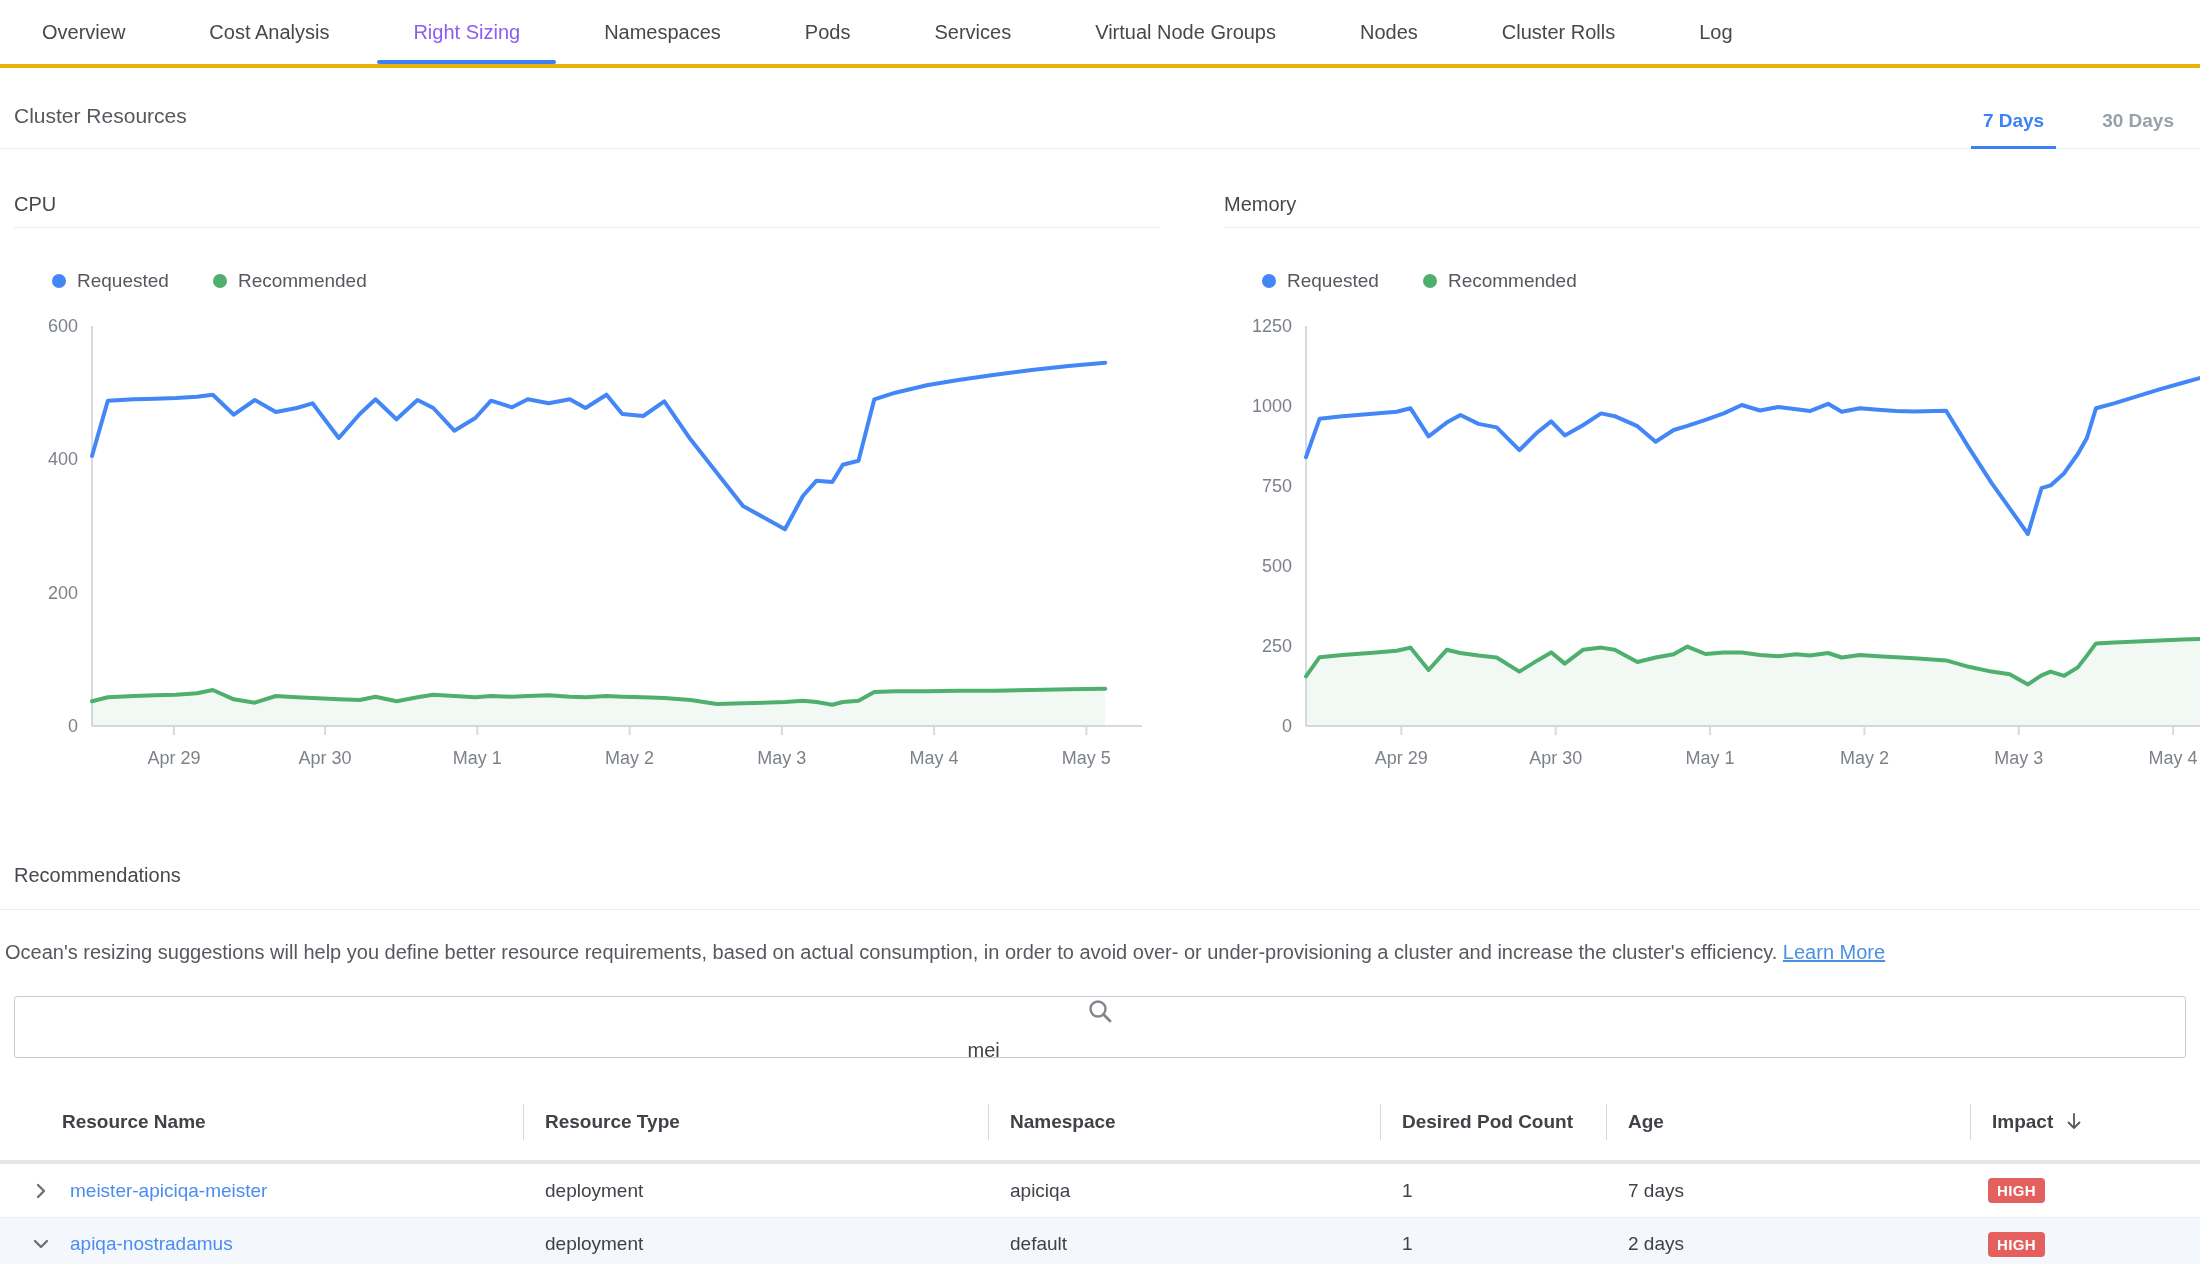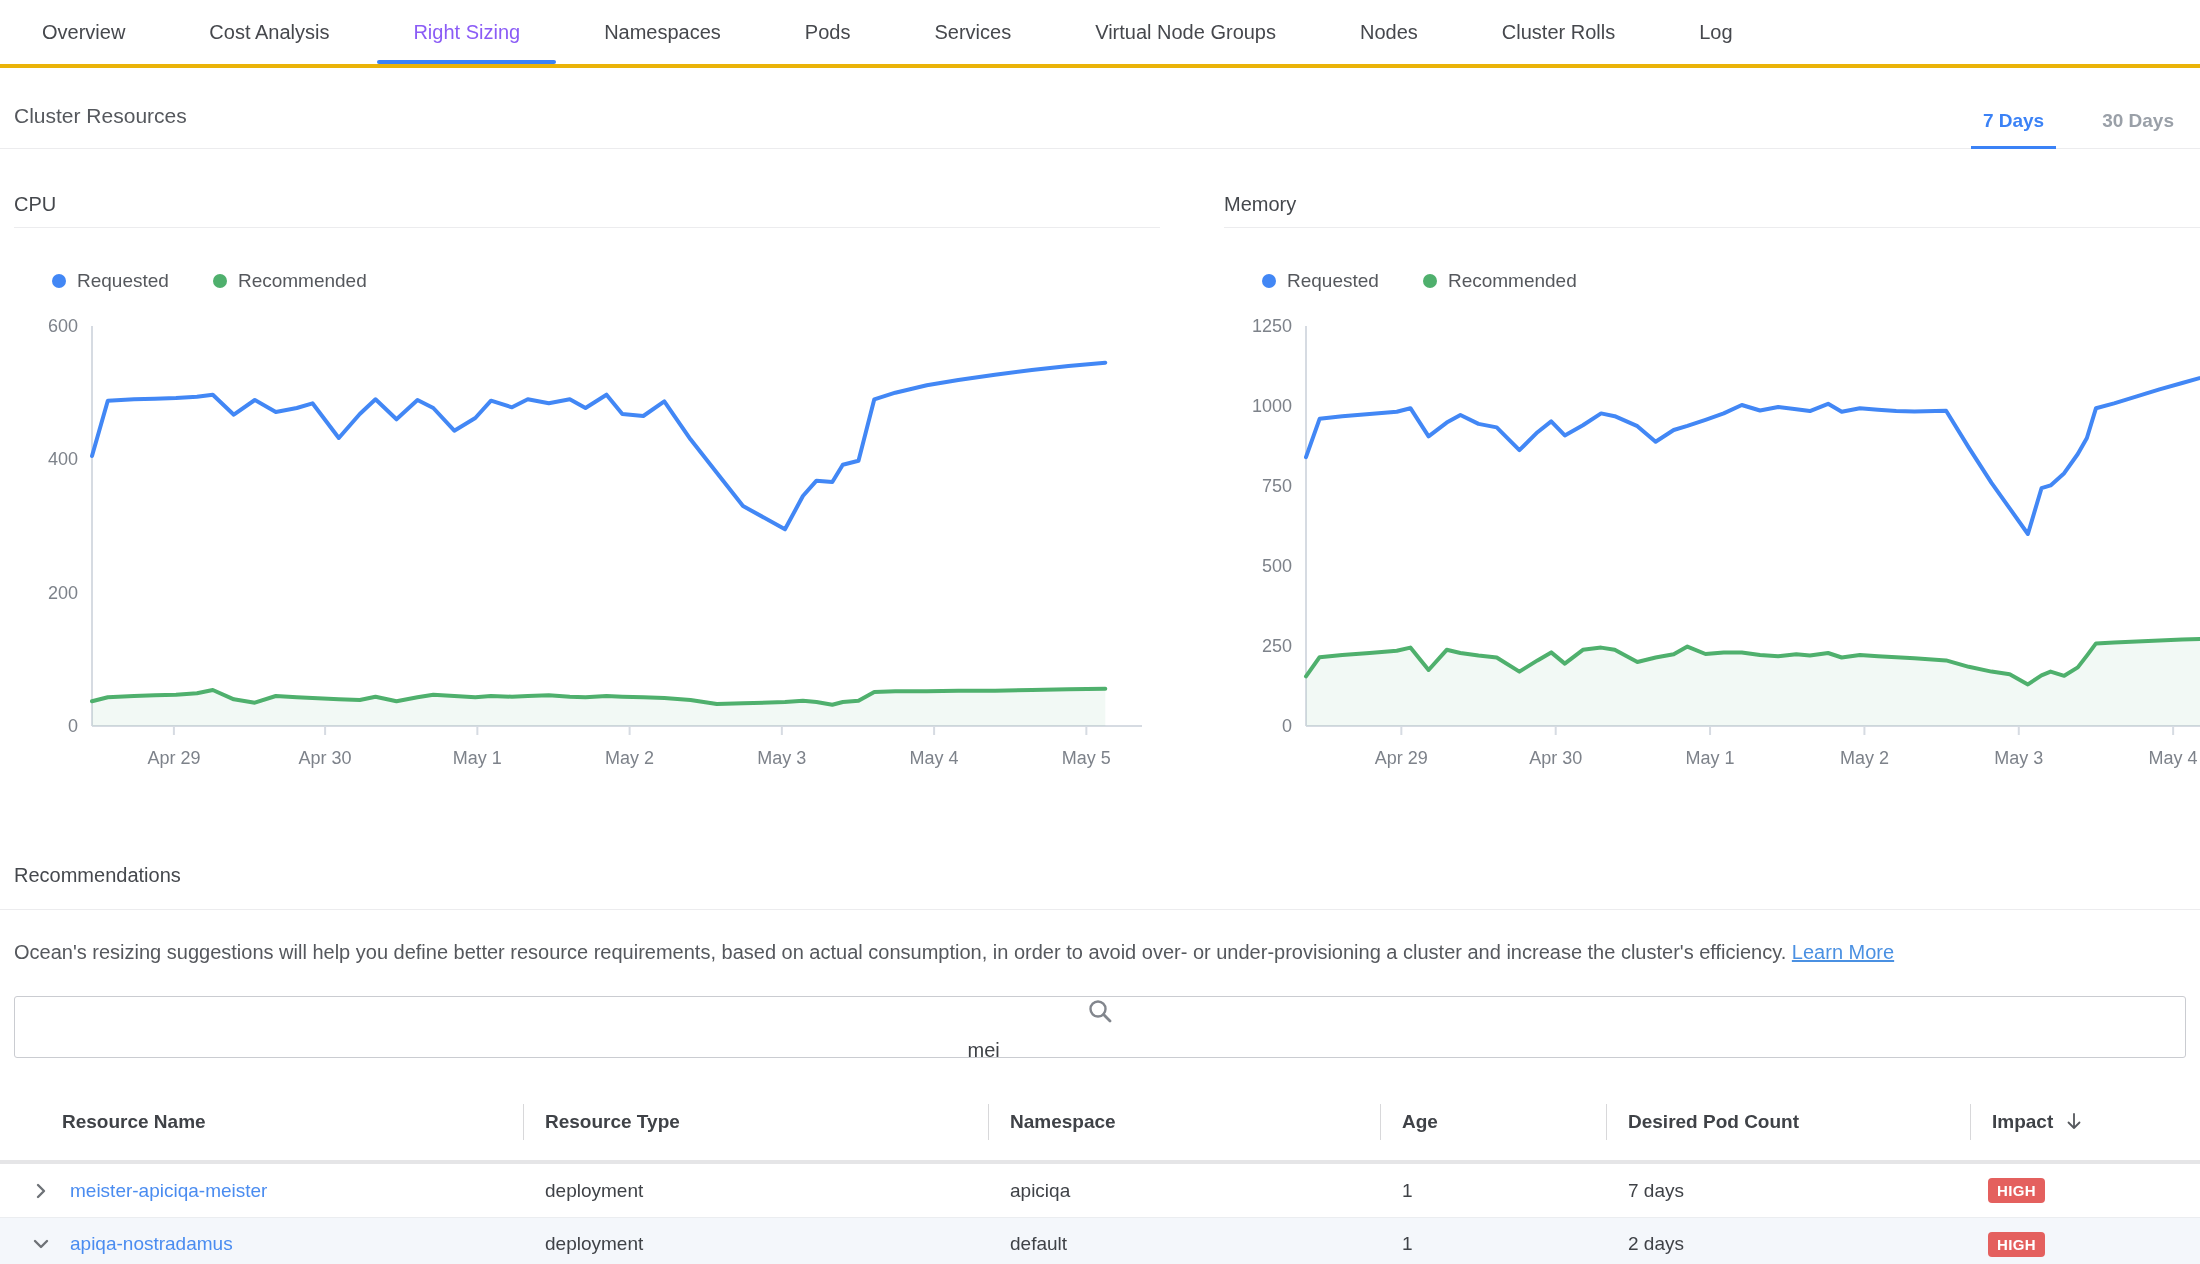--- a/index.html
+++ b/index.html
@@ -29,21 +29,21 @@
   .chart-col-right { flex: 1; }
   .chart-title { font-size: 20px; color:#45484d; padding-bottom: 11px; border-bottom: 1px solid #ececee; }
   .legend { display:flex; gap: 44px; align-items:center; margin: 42px 0 0 38px; }
   .legend-item { display:flex; align-items:center; gap: 11px; font-size: 19px; color:#55585d; cursor:pointer; }
   .legend-dot { width: 14px; height: 14px; border-radius: 50%; }
   .chart-svg { display:block; margin-top: 14px; }
   .chart-svg text { font-family: "Liberation Sans", sans-serif; fill:#7d828a; font-size: 18px; }
   
   .reco-header { margin-top: 86px; padding: 0 14px 22px; border-bottom: 1px solid #ececee; }
   .reco-title { font-size: 20px; color:#45484d; font-weight: 500; }
-  .reco-desc { margin: 28px 14px 0; font-size: 20px; color:#55585d; line-height: 1.4; }
+  .reco-desc { margin: 28px 5px 0; font-size: 20px; color:#55585d; line-height: 1.4; }
   .learn-more { color:#4a90e2; text-decoration: underline; cursor:pointer; }
   
   .search-box { margin: 30px 14px 0; height: 62px; border: 1px solid #caccd1; border-radius: 3px;
          display:flex; align-items:center; padding: 0 18px; gap: 14px; background:#fff;flex-direction:column; }
   .search-box input { border:none; outline:none; flex:1; font-size: 20px; color:#3f4247;
          font-family:"Liberation Sans", sans-serif; background:transparent; }
   
   .table { margin-top: 26px; }
   .thead, .trow { display:grid; grid-template-columns: 523px 465px 392px 226px 364px 1fr; align-items:center; }
   .thead { height: 80px; border-bottom: 4px solid #e5e5e7; }
@@ -189,24 +189,24 @@
         <div class="th">
           <span>Resource Name</span>
         </div>
         <div class="th">
           <span>Resource Type</span>
         </div>
         <div class="th">
           <span>Namespace</span>
         </div>
         <div class="th">
+          <span>Desired Pod Count</span>
+        </div>
+        <div class="th">
           <span>Age</span>
-        </div>
-        <div class="th">
-          <span>Desired Pod Count</span>
         </div>
         <div class="th">
           <span>Impact</span>
           <svg width="18" height="20" viewBox="0 0 18 20">
             <path d="M9 2 V16 M3.5 10.5 L9 16 L14.5 10.5" stroke="#55585d" stroke-width="1.8" fill="none" stroke-linecap="round" stroke-linejoin="round"></path>
           </svg>
         </div>
       </div>
     <div class="tbody">
         <div class="trow">

